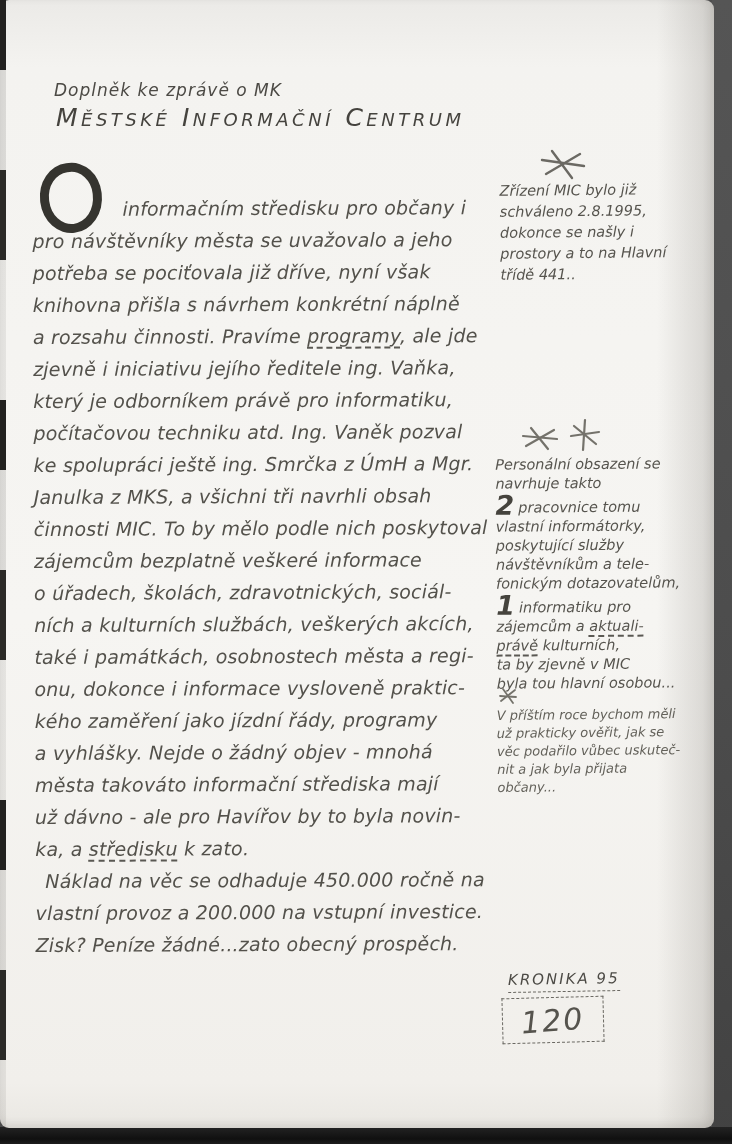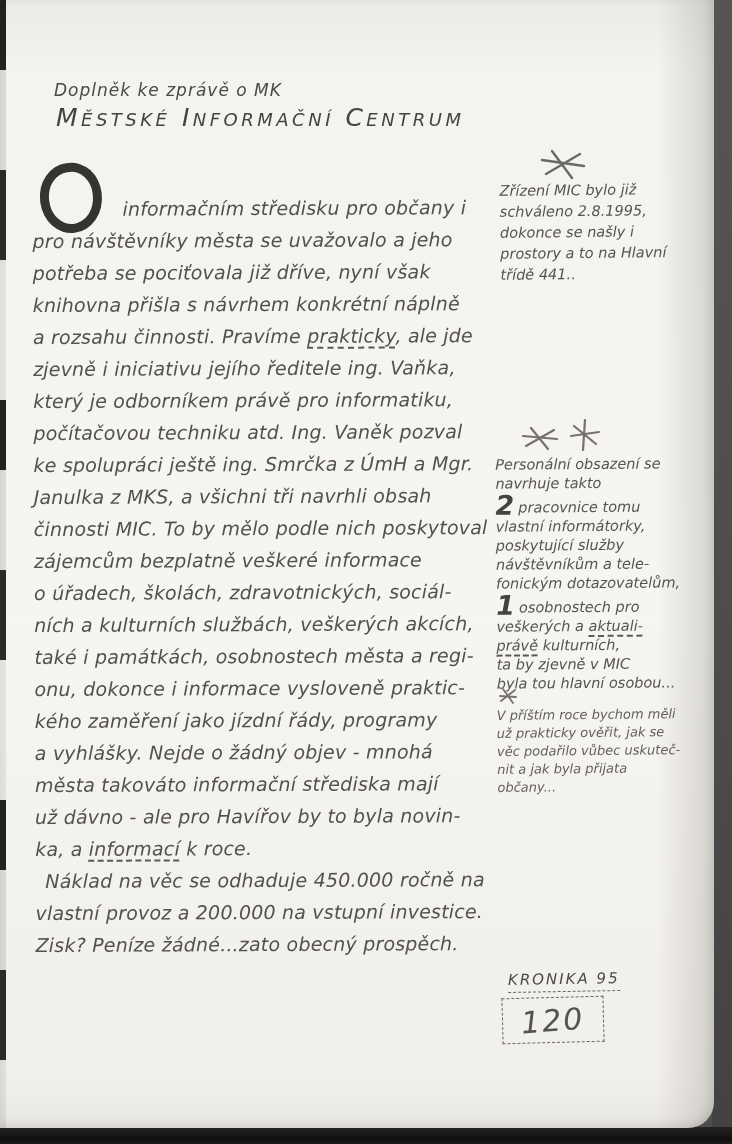--- a/index.html
+++ b/index.html
@@ -16,20 +16,21 @@
   .scan-bottom { position:absolute; left:0; bottom:0; width:732px; height:17px;
                  background:linear-gradient(180deg,#232323 0%,#101010 70%,#1c1c1c 100%); }
   
   .page {
     position:absolute; left:0; top:0; width:714px; height:1128px;
     background:
       linear-gradient(90deg, rgba(0,0,0,0) 92%, rgba(90,85,78,.18) 99%),
       linear-gradient(180deg,#ebeae7 0%, #f4f3f0 6%, #f6f5f2 55%, #f1efeb 96%, #e9e7e2 100%);
     border-bottom-right-radius:26px;
     box-shadow: inset -3px -3px 8px rgba(60,55,50,.15);
+    border-radius: 9px;
   }
   .left-edge {
     position:absolute; left:0; top:0; width:6px; height:1128px;
     background:repeating-linear-gradient(180deg,
       #22211f 0px, #22211f 70px,
       rgba(34,33,31,.12) 70px, rgba(34,33,31,.12) 170px,
       #2b2a27 170px, #2b2a27 260px,
       rgba(34,33,31,.08) 260px, rgba(34,33,31,.08) 400px);
   }
 
@@ -110,37 +111,37 @@
   <div class="supertitle">Doplněk ke zprávě o MK</div>
   <div class="title">Městské Informační Centrum</div>
 
   <div class="initial-o"></div>
 
   <div class="main-text">
     <div class="line first">informačním středisku pro občany i</div>
     <div class="line">pro návštěvníky města se uvažovalo a jeho</div>
     <div class="line">potřeba se pociťovala již dříve, nyní však</div>
     <div class="line">knihovna přišla s návrhem konkrétní náplně</div>
-    <div class="line"><span>a rozsahu činnosti. Pravíme </span><span class="dashu">prakticky</span><span>, ale jde</span></div>
+    <div class="line"><span>a rozsahu činnosti. Pravíme </span><span class="dashu">programy</span><span>, ale jde</span></div>
     <div class="line">zjevně i iniciativu jejího ředitele ing. Vaňka,</div>
     <div class="line">který je odborníkem právě pro informatiku,</div>
     <div class="line">počítačovou techniku atd. Ing. Vaněk pozval</div>
     <div class="line">ke spolupráci ještě ing. Smrčka z ÚmH a Mgr.</div>
     <div class="line">Janulka z MKS, a všichni tři navrhli obsah</div>
     <div class="line">činnosti MIC. To by mělo podle nich poskytoval</div>
     <div class="line">zájemcům bezplatně veškeré informace</div>
     <div class="line">o úřadech, školách, zdravotnických, sociál-</div>
     <div class="line">ních a kulturních službách, veškerých akcích,</div>
     <div class="line">také i památkách, osobnostech města a regi-</div>
     <div class="line">onu, dokonce i informace vysloveně praktic-</div>
     <div class="line">kého zaměření jako jízdní řády, programy</div>
     <div class="line">a vyhlášky. Nejde o žádný objev - mnohá</div>
     <div class="line">města takováto informační střediska mají</div>
     <div class="line">už dávno - ale pro Havířov by to byla novin-</div>
-    <div class="line"><span>ka, a </span><span class="dashu">informací</span><span> k roce.</span></div>
+    <div class="line"><span>ka, a </span><span class="dashu">středisku</span><span> k zato.</span></div>
     <div class="line indent">Náklad na věc se odhaduje 450.000 ročně na</div>
     <div class="line">vlastní provoz a 200.000 na vstupní investice.</div>
     <div class="line">Zisk? Peníze žádné...zato obecný prospěch.</div>
   </div>
 
   <div class="x-mark" style="left:540px; top:146px;">
     <svg width="46" height="36" viewBox="0 0 46 36">
       <g stroke="#6b6963" stroke-width="2.4" stroke-linecap="round" fill="none">
         <path d="M6 28 L40 8"></path>
           <path d="M12 5 L32 32"></path>
@@ -175,22 +176,22 @@
     </svg>
   </div>
   <div class="margin-note note2">
     <div class="mn-line">Personální obsazení se</div>
     <div class="mn-line">navrhuje takto</div>
     <div class="mn-line"><span class="big-num">2</span><span>pracovnice tomu</span></div>
     <div class="mn-line">vlastní informátorky,</div>
     <div class="mn-line">poskytující služby</div>
     <div class="mn-line">návštěvníkům a tele-</div>
     <div class="mn-line">fonickým dotazovatelům,</div>
-    <div class="mn-line"><span class="big-num">1</span><span>osobnostech pro</span></div>
-    <div class="mn-line"><span>veškerých a </span><span class="dashu">aktuali-</span></div>
+    <div class="mn-line"><span class="big-num">1</span><span>informatiku pro</span></div>
+    <div class="mn-line"><span>zájemcům a </span><span class="dashu">aktuali-</span></div>
     <div class="mn-line"><span class="dashu">právě</span><span> kulturních,</span></div>
     <div class="mn-line">ta by zjevně v MIC</div>
     <div class="mn-line">byla tou hlavní osobou...</div>
   </div>
 
   <div class="x-mark" style="left:498px; top:686px;">
     <svg width="20" height="20" viewBox="0 0 20 20">
       <g stroke="#74726b" stroke-width="1.8" stroke-linecap="round" fill="none">
         <path d="M3 15 L17 4"></path>
           <path d="M5 3 L15 17"></path>

